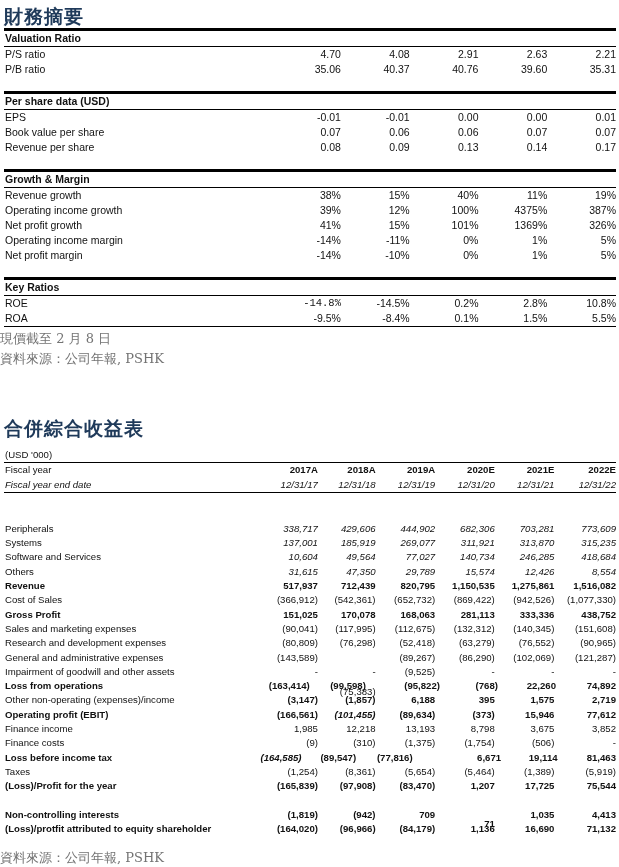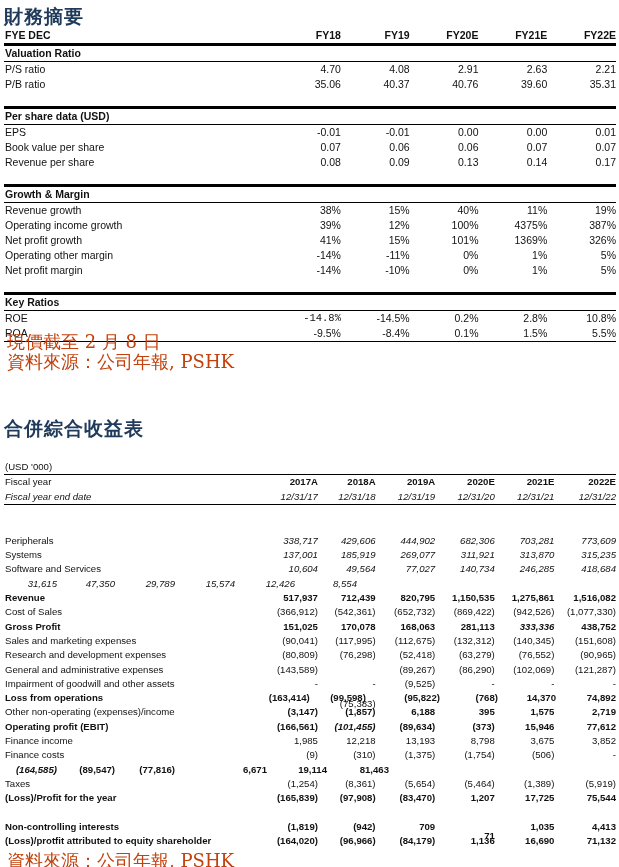--- a/index.html
+++ b/index.html
@@ -1,55 +1,47 @@
 <!DOCTYPE html>
 <html><head>
 <meta charset="utf-8">
 <style>
   html, body { margin: 0; padding: 0; background: #ffffff; }
   body { width: 619px; height: 867px; position: relative; overflow: hidden;
          font-family: "Liberation Sans", sans-serif; color: #111; }
   .cjk-title { position: absolute; left: 4px; font-family: "DejaVu Serif", serif;
                font-size: 19px; font-weight: bold; color: #1f3a5a; letter-spacing: 1px; }
-  .note { position: absolute; left: 7px; font-family: "DejaVu Serif", serif; font-size: 18px; color: #c2410c; }
+  .note { position: absolute; left: 0; font-family: "DejaVu Serif", serif; font-size: 13px; color: #737373; }
 
   
   #summary { position: absolute; left: 4px; top: 28px; width: 612px; }
   .srow { display: flex; height: 15px; line-height: 15px; font-size: 10.5px; }
   .srow .lbl { width: 262px; padding-left: 1px; white-space: nowrap; }
   .srow .v { width: 70px; text-align: right; }
   .srow .v:first-of-type { }
   .hdr { font-weight: bold; }
   .sec-title { font-weight: bold; }
   .thick-top { border-top: 3px solid #000; }
   .thin-bottom { border-bottom: 1.5px solid #000; }
   .gap { height: 14px; }
 
   
-  #income { position: absolute; left: 4px; top: 460px; width: 612px; }
+  #income { position: absolute; left: 4px; top: 448px; width: 612px; }
   .irow { display: flex; height: 14.3px; line-height: 14.3px; font-size: 9.6px; }
   .irow .lbl { width: 262px; padding-left: 1px; white-space: nowrap; }
   .irow .v { width: 58px; text-align: right; white-space: nowrap; }
   .bold { font-weight: bold; }
   .ital { font-style: italic; }
 </style>
 </head>
 <body>
 
 <div class="cjk-title" style="top:4px;">財務摘要</div>
 
 <div id="summary">
-    <div class="srow hdr">
-      <div class="lbl">FYE DEC</div>
-      <div class="v" style="width: 80px;">FY18</div>
-      <div class="v" style="width: 70px;">FY19</div>
-      <div class="v" style="width: 70px;">FY20E</div>
-      <div class="v" style="width: 70px;">FY21E</div>
-      <div class="v" style="width: 70px;">FY22E</div>
-    </div>
     <div class="srow sec-title thick-top thin-bottom">
       <div class="lbl">Valuation Ratio</div>
     </div>
     <div class="srow">
       <div class="lbl">P/S ratio</div>
       <div class="v" style="width: 80px;">4.70</div>
       <div class="v" style="width: 70px;">4.08</div>
       <div class="v" style="width: 70px;">2.91</div>
       <div class="v" style="width: 70px;">2.63</div>
       <div class="v" style="width: 70px;">2.21</div>
@@ -112,21 +104,21 @@
     </div>
     <div class="srow">
       <div class="lbl">Net profit growth</div>
       <div class="v" style="width: 80px;">41%</div>
       <div class="v" style="width: 70px;">15%</div>
       <div class="v" style="width: 70px;">101%</div>
       <div class="v" style="width: 70px;">1369%</div>
       <div class="v" style="width: 70px;">326%</div>
     </div>
     <div class="srow">
-      <div class="lbl">Operating other margin</div>
+      <div class="lbl">Operating income margin</div>
       <div class="v" style="width: 80px;">-14%</div>
       <div class="v" style="width: 70px;">-11%</div>
       <div class="v" style="width: 70px;">0%</div>
       <div class="v" style="width: 70px;">1%</div>
       <div class="v" style="width: 70px;">5%</div>
     </div>
     <div class="srow">
       <div class="lbl">Net profit margin</div>
       <div class="v" style="width: 80px;">-14%</div>
       <div class="v" style="width: 70px;">-10%</div>
@@ -205,20 +197,21 @@
     <div class="irow ital">
       <div class="lbl" style="font-style: normal;">Software and Services</div>
       <div class="v" style="width: 53px;">10,604</div>
       <div class="v" style="width: 58px;">49,564</div>
       <div class="v" style="width: 60px;">77,027</div>
       <div class="v" style="width: 60px;">140,734</div>
       <div class="v" style="width: 60px;">246,285</div>
       <div class="v" style="width: 62px;">418,684</div>
     </div>
     <div class="irow ital">
+      <div class="lbl" style="font-style: normal;">Others</div>
       <div class="v" style="width: 53px;">31,615</div>
       <div class="v" style="width: 58px;">47,350</div>
       <div class="v" style="width: 60px;">29,789</div>
       <div class="v" style="width: 60px;">15,574</div>
       <div class="v" style="width: 60px;">12,426</div>
       <div class="v" style="width: 62px;">8,554</div>
     </div>
     <div class="irow bold">
       <div class="lbl">Revenue</div>
       <div class="v" style="width: 53px;">517,937</div>
@@ -236,21 +229,21 @@
       <div class="v" style="width: 60px;">(869,422)</div>
       <div class="v" style="width: 60px;">(942,526)</div>
       <div class="v" style="width: 62px;">(1,077,330)</div>
     </div>
     <div class="irow bold">
       <div class="lbl">Gross Profit</div>
       <div class="v" style="width: 53px;">151,025</div>
       <div class="v" style="width: 58px;">170,078</div>
       <div class="v" style="width: 60px;">168,063</div>
       <div class="v" style="width: 60px;">281,113</div>
-      <div class="v" style="width: 60px; font-style: italic;">333,336</div>
+      <div class="v" style="width: 60px;">333,336</div>
       <div class="v" style="width: 62px;">438,752</div>
     </div>
     <div class="irow">
       <div class="lbl">Sales and marketing expenses</div>
       <div class="v" style="width: 53px;">(90,041)</div>
       <div class="v" style="width: 58px;">(117,995)</div>
       <div class="v" style="width: 60px;">(112,675)</div>
       <div class="v" style="width: 60px;">(132,312)</div>
       <div class="v" style="width: 60px;">(140,345)</div>
       <div class="v" style="width: 62px;">(151,608)</div>
@@ -281,21 +274,21 @@
       <div class="v" style="width: 60px;">-</div>
       <div class="v" style="width: 60px;">-</div>
       <div class="v" style="width: 62px;">-</div>
     </div>
     <div class="irow bold">
       <div class="lbl">Loss from operations</div>
       <div class="v" style="width: 53px;">(163,414)</div>
       <div class="v" style="width: 58px;">(99,598)</div>
       <div class="v" style="width: 60px; padding-left: 16px;">(95,822)</div>
       <div class="v" style="width: 60px;">(768)</div>
-      <div class="v" style="width: 60px;">14,370</div>
+      <div class="v" style="width: 60px;">22,260</div>
       <div class="v" style="width: 62px;">74,892</div>
     </div>
     <div class="irow">
       <div class="lbl">Other non-operating (expenses)/income</div>
       <div class="v" style="width: 53px; font-weight: bold;">(3,147)</div>
       <div class="v" style="width: 58px; font-weight: bold;">(1,857)</div>
       <div class="v" style="width: 60px; font-weight: bold;">6,188</div>
       <div class="v" style="width: 60px; font-weight: bold;">395</div>
       <div class="v" style="width: 60px; font-weight: bold;">1,575</div>
       <div class="v" style="width: 62px; font-weight: bold;">2,719</div>
@@ -321,20 +314,21 @@
     <div class="irow">
       <div class="lbl">Finance costs</div>
       <div class="v" style="width: 53px;">(9)</div>
       <div class="v" style="width: 58px;">(310)</div>
       <div class="v" style="width: 60px;">(1,375)</div>
       <div class="v" style="width: 60px;">(1,754)</div>
       <div class="v" style="width: 60px;">(506)</div>
       <div class="v" style="width: 62px;">-</div>
     </div>
     <div class="irow bold">
+      <div class="lbl">Loss before income tax</div>
       <div class="v" style="width: 53px; font-style: italic;">(164,585)</div>
       <div class="v" style="width: 58px;">(89,547)</div>
       <div class="v" style="width: 60px;">(77,816)</div>
       <div class="v" style="width: 60px; margin-left: 32px;">6,671</div>
       <div class="v" style="width: 60px;">19,114</div>
       <div class="v" style="width: 62px;">81,463</div>
     </div>
     <div class="irow">
       <div class="lbl">Taxes</div>
       <div class="v" style="width: 53px;">(1,254)</div>

